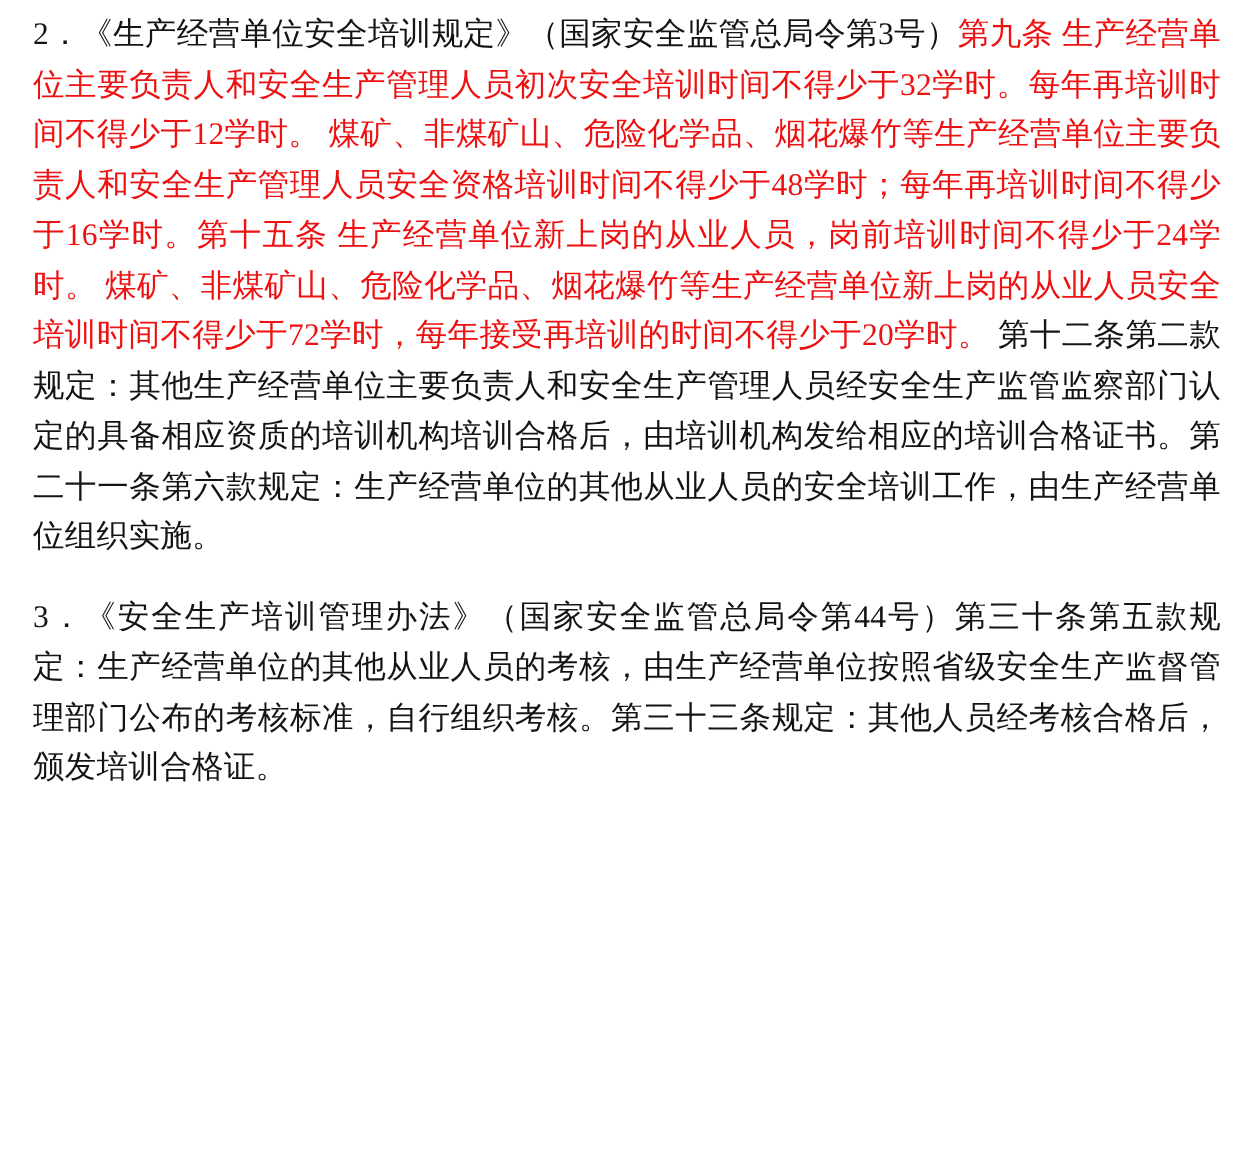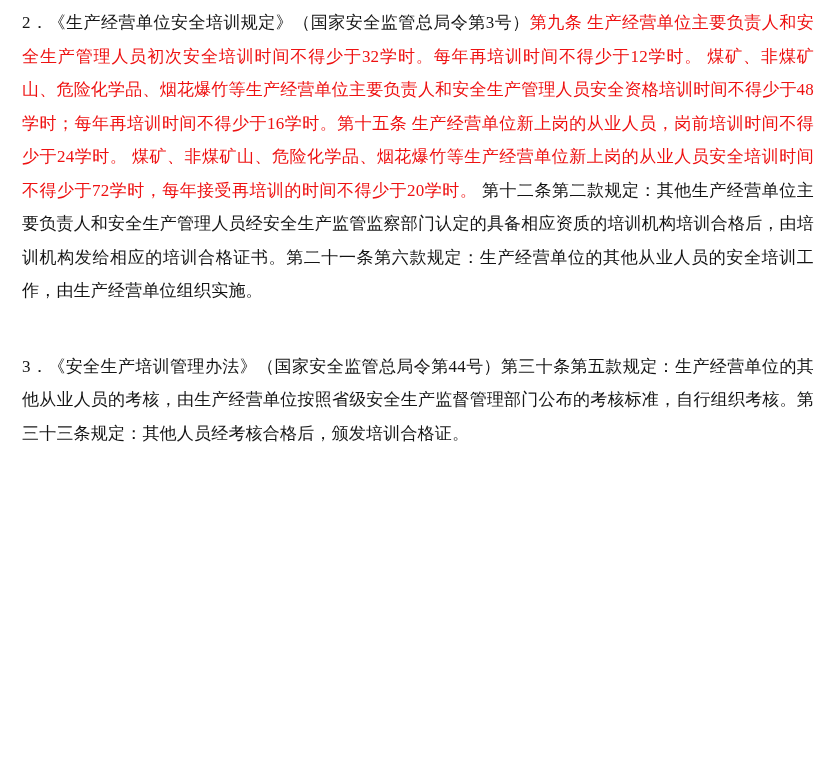--- a/index.html
+++ b/index.html
@@ -15,30 +15,30 @@
     overflow: hidden;
   }
   .page {
     width: 836px;
     height: 776px;
     box-sizing: border-box;
     padding: 6px 22px 0 22px;
     background: #ffffff;
   }
   .para {
-    font-size: 17px;
+    font-size: 21px;
     line-height: 33.5px;
     text-align: justify;
     text-justify: inter-ideograph;
     margin: 0;
     letter-spacing: 0.2px;
     word-break: break-all;
   }
   .para + .para {
-    margin-top: 42px;
+    margin-top: 20px;
   }
   .seg {
     white-space: pre-wrap;
   }
   .black {
     color: #141414;
   }
   .red {
     color: #ee1111;
   }

